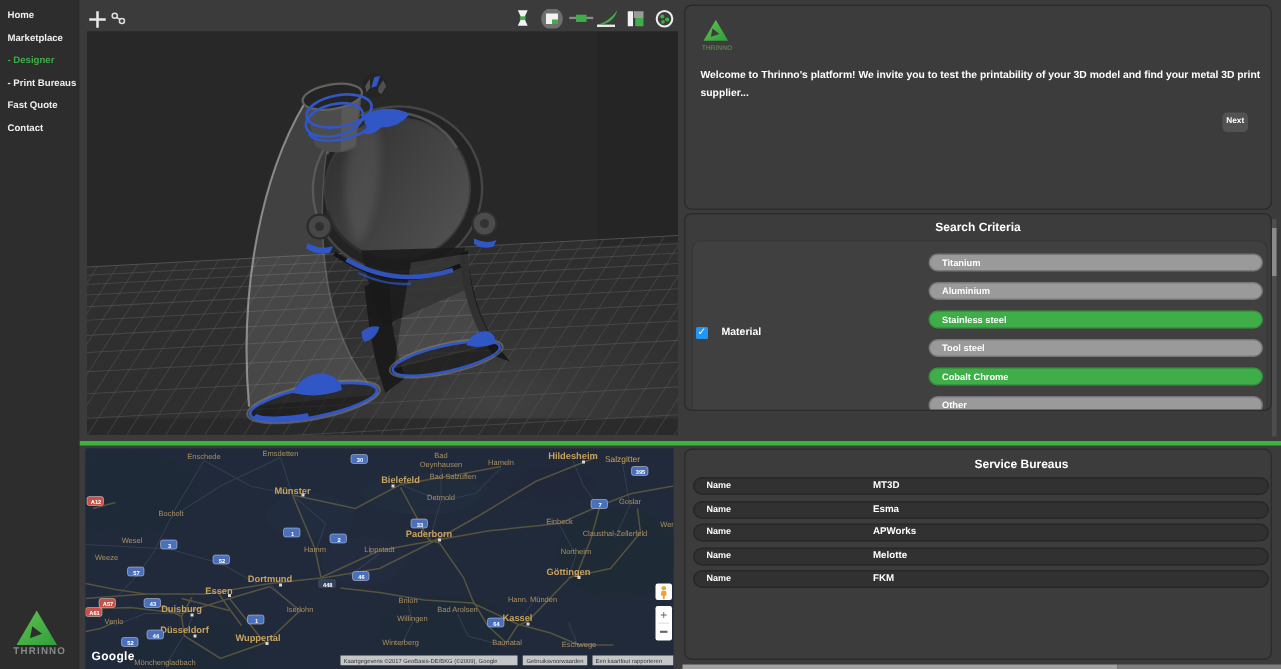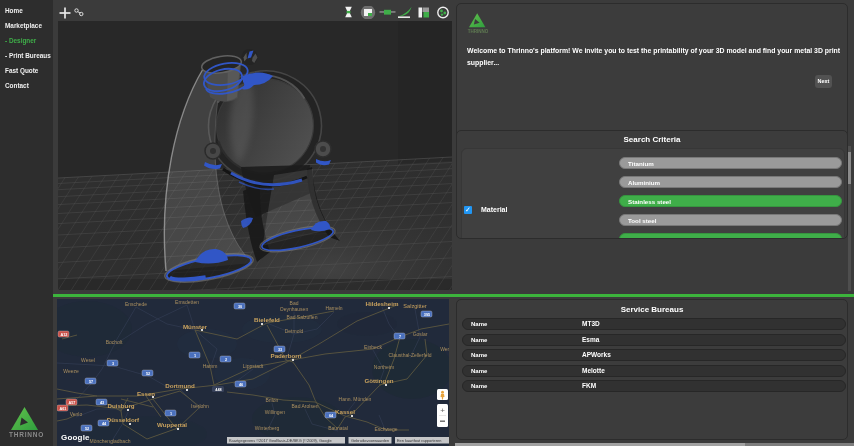--- a/index.html
+++ b/index.html
@@ -7,22 +7,22 @@
     font-family:"Liberation Sans", sans-serif; }
   .abs { position:absolute; }
   #sidebar { position:absolute; left:0; top:0; width:53px; height:446px; background:#2d2d2d; z-index:5; }
   .nav { position:absolute; left:5px; font-size:6.4px; font-weight:bold; color:#efefef; white-space:nowrap; }
   .nav.green { color:#3fae49; }
   #canvas3d { position:absolute; left:58px; top:21px; width:394px; height:269px; background:#282828; }
   #greenline { position:absolute; left:53px; top:294px; width:801px; height:3px; background:#3cb43c; }
   #map { position:absolute; left:57px; top:299px; width:392px; height:147px; background:#222c3c; }
   .card { position:absolute; left:456px; width:392px; background:#3c3c3c; border:1px solid #2c2c2c; border-radius:5px; }
   #card1 { top:3px; height:137px; }
-  #card2 { top:130px; height:109px; overflow:hidden; }
-  #card3 { top:299px; height:141px; }
+  #card2 { top:142px; height:132px; overflow:hidden; }
+  #card3 { top:299px; height:141px;padding-left:29px; }
   .cardtitle { position:absolute; width:100%; text-align:center; color:#fff; font-weight:bold; font-size:8px; }
   .pill { position:absolute; left:162px; width:223px; height:12px; background:#9a9a9a; border:1px solid #787878;
      border-radius:6.5px; color:#fff; font-size:6.2px; font-weight:bold; line-height:11px; padding-left:8px; }
   .pill.green { background:#3fae49; border-color:#36953f; }
   .row { position:absolute; left:5px; width:384px; height:11.5px; background:#313131; border:1px solid #272727;
      border-radius:6px; color:#fff; font-size:6px; font-weight:bold; line-height:10px; }
   .row .n { position:absolute; left:8px; }
   .row .v { position:absolute; left:119px; font-size:6.5px; }
   #welcome { position:absolute; left:10px; top:41px; width:382px; color:#fff; font-weight:bold; font-size:6.9px; line-height:12px; white-space:normal; }
   #nextbtn { position:absolute; left:358px; top:71px; width:17px; height:13px; background:#525252; border-radius:3px;

